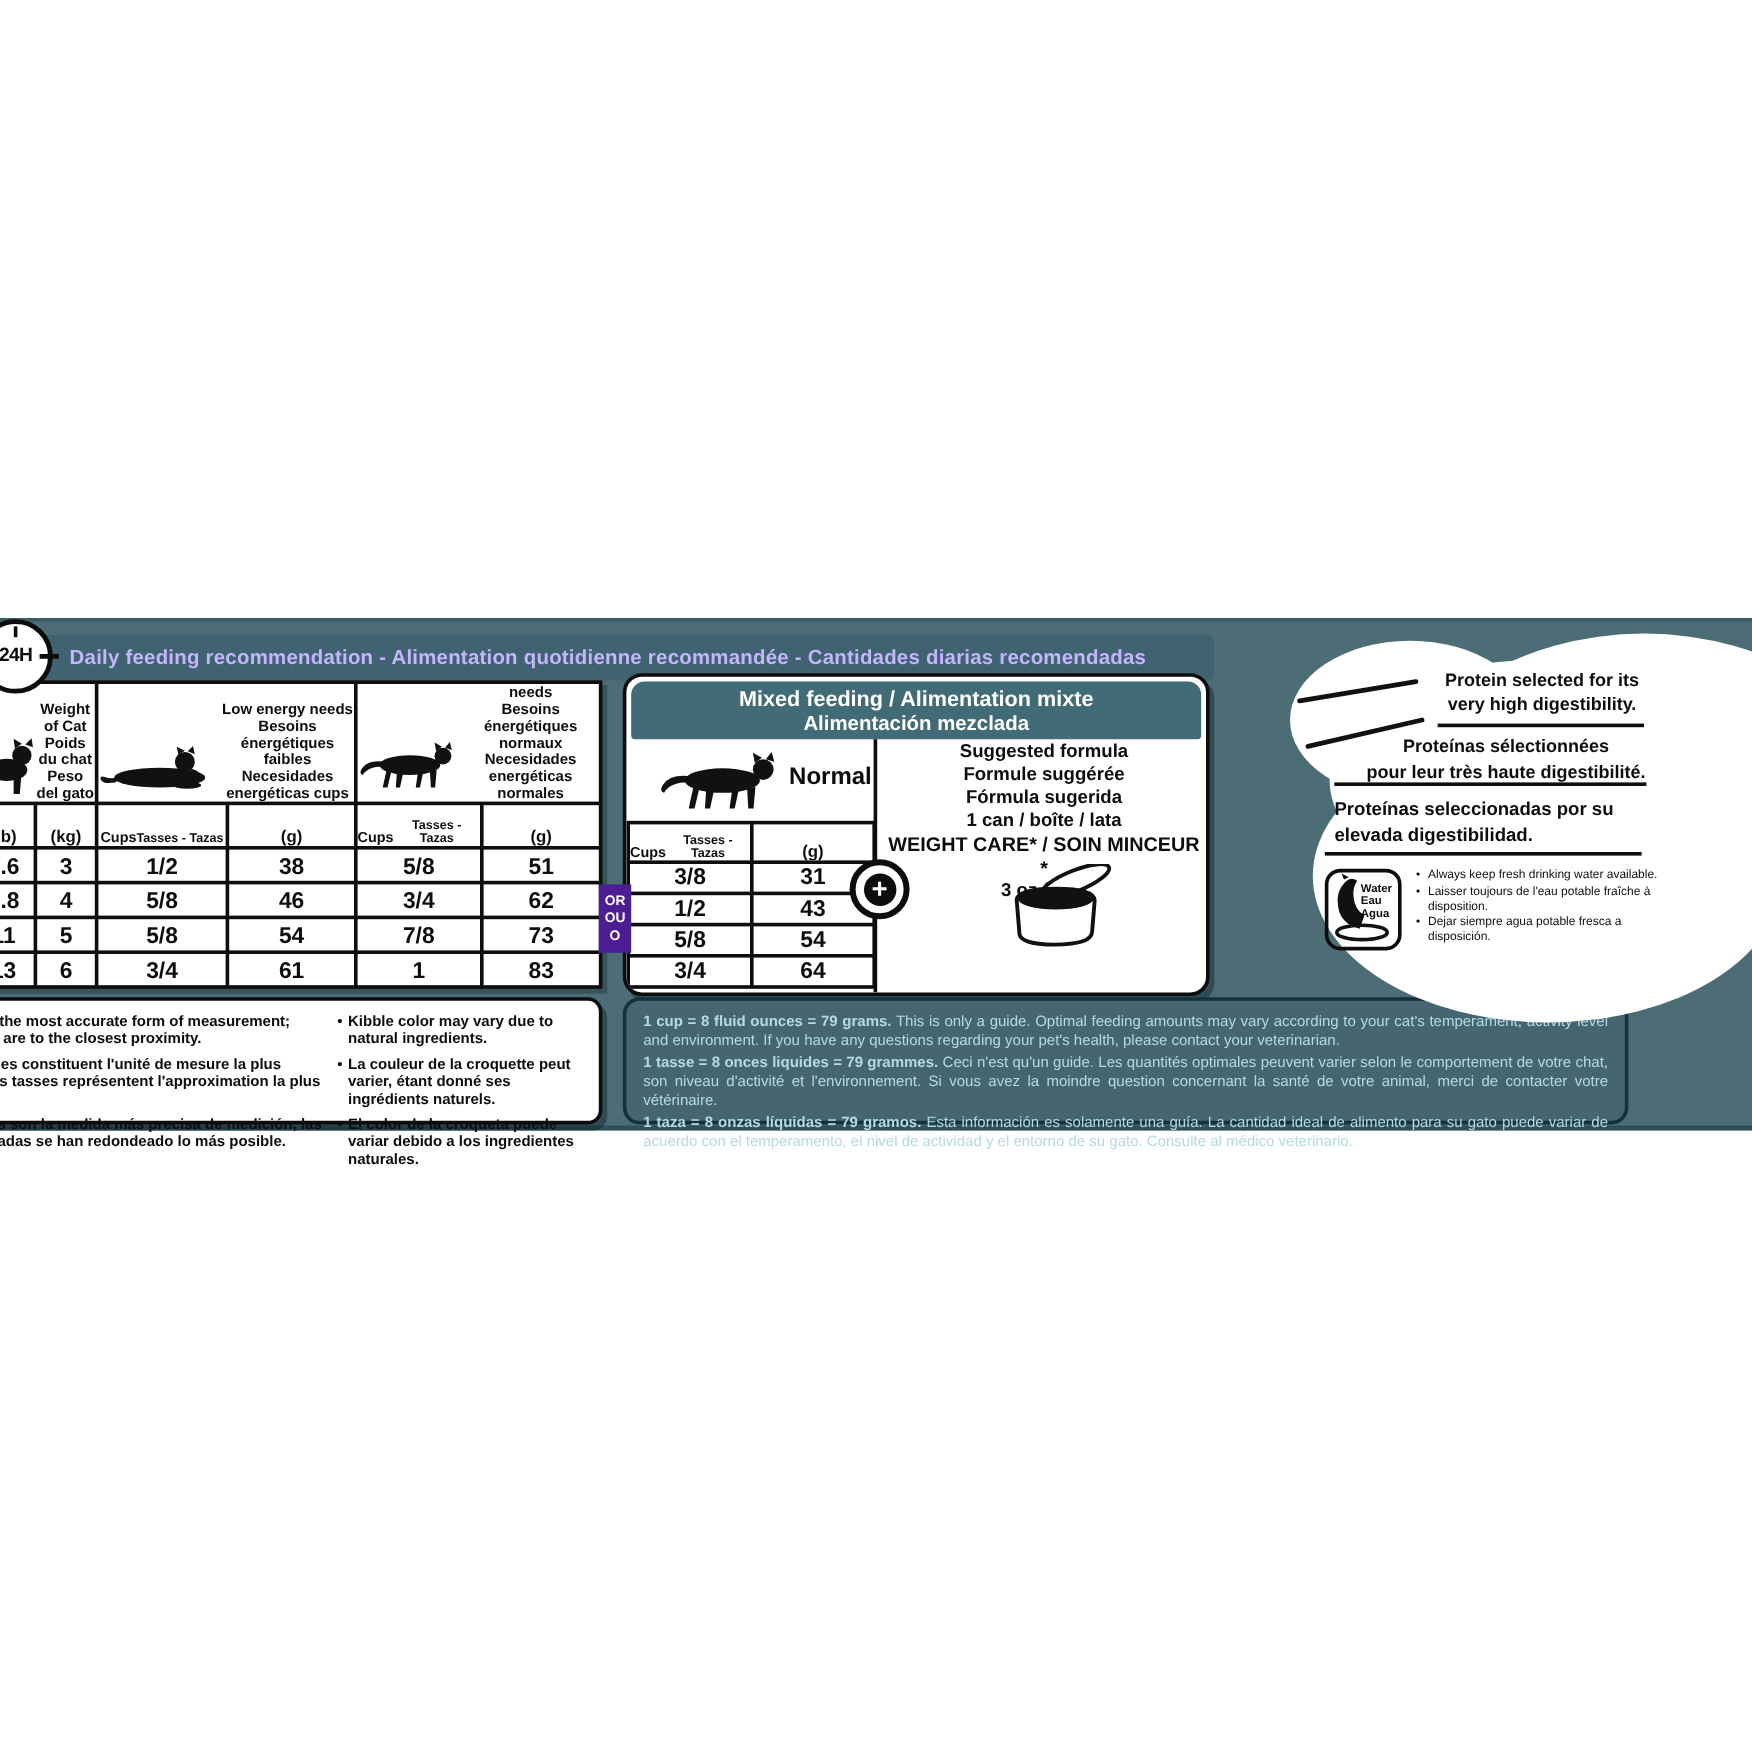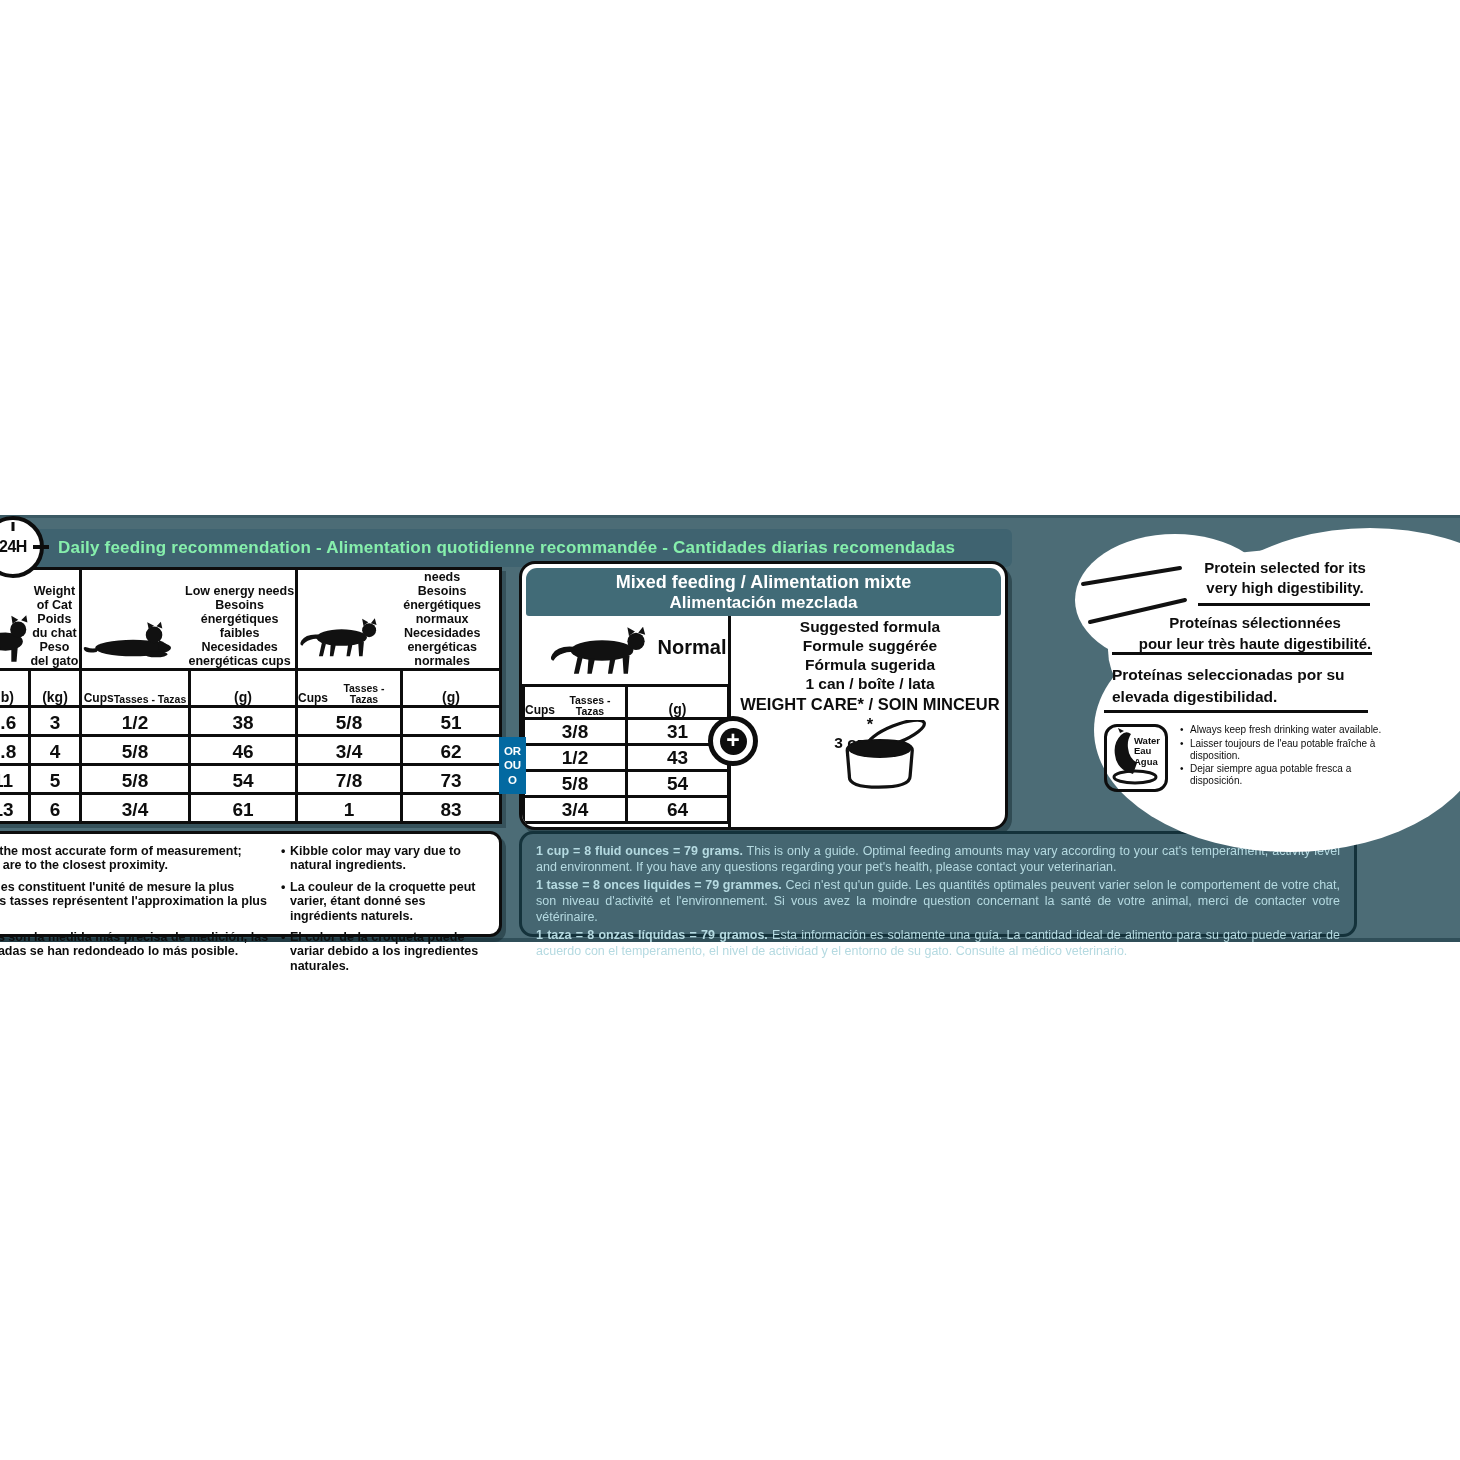--- a/index.html
+++ b/index.html
@@ -6,21 +6,21 @@
   body{font-family:"Liberation Sans", sans-serif; -webkit-font-smoothing:antialiased;}
   #page{position:relative;width:1460px;height:1460px;background:#ffffff;overflow:hidden;}
 
   
   .band{position:absolute;left:0;top:515px;width:1460px;height:427px;background:#4c6c76;
         border-top:3px solid #3b5a64;border-bottom:4px solid #304f59;box-sizing:border-box;}
 
   
   .header-bar{position:absolute;left:0;top:529px;width:1012px;height:38px;background:#3f6370;
               border-radius:0 6px 6px 0;display:flex;align-items:center;}
-  .header-bar span{margin-left:58px;color:#86efac;font-size:17px;font-weight:700;letter-spacing:.2px;white-space:nowrap;}
+  .header-bar span{margin-left:58px;color:#c4b5fd;font-size:17px;font-weight:700;letter-spacing:.2px;white-space:nowrap;}
 
   .badge-24h{position:absolute;left:-18px;top:516px;width:62px;height:62px;background:#fff;
              border:4px solid #0d0d0d;border-radius:50%;box-sizing:border-box;z-index:5;
              display:flex;align-items:center;justify-content:center;}
   .badge-24h .tick{position:absolute;left:50%;top:2px;width:3px;height:9px;background:#0d0d0d;transform:translateX(-50%);}
   .badge-24h .dash{position:absolute;right:-9px;top:50%;width:16px;height:4px;background:#0d0d0d;transform:translateY(-50%);}
   .badge-24h b{font-size:16px;font-weight:800;color:#0d0d0d;letter-spacing:-.5px;}
 
   
   .main-table{position:absolute;left:-25px;top:567px;display:grid;
@@ -30,21 +30,21 @@
   .cell{background:#fff;display:flex;flex-direction:row;align-items:flex-end;justify-content:center;
         color:#0d0d0d;text-align:center;overflow:hidden;}
   .span2{grid-column:span 2;}
   .hdr-lines{font-size:12.5px;font-weight:700;line-height:1.12;}
   .unit{font-size:14px;font-weight:700;}
   .unit-small{font-size:12px;font-weight:700;line-height:1.05;}
   .unit-smaller{font-size:10.5px;font-weight:700;line-height:1.05;}
   .val{font-size:19px;font-weight:700;justify-content:center;}
   .cat-svg{fill:#111;}
 
-  .or-box{position:absolute;left:499px;top:737px;width:27px;height:57px;background:#0369a1;color:#fff;
+  .or-box{position:absolute;left:499px;top:737px;width:27px;height:57px;background:#4c1d95;color:#fff;
           display:flex;flex-direction:column;align-items:center;justify-content:center;z-index:3;
           font-size:11.5px;font-weight:700;line-height:1.25;}
 
   
   .mixed-box{position:absolute;left:519px;top:561px;width:489px;height:269px;background:#fff;
              border:3px solid #0d0d0d;border-radius:16px;box-sizing:border-box;overflow:hidden;
              box-shadow:4px 5px 0 rgba(15,35,42,.45);}
   .mixed-header{margin:4px;height:48px;background:#416b77;border-radius:11px 11px 3px 3px;
                 display:flex;flex-direction:column;align-items:center;justify-content:center;color:#fff;}
   .mixed-header .l1{font-size:18px;font-weight:700;}

